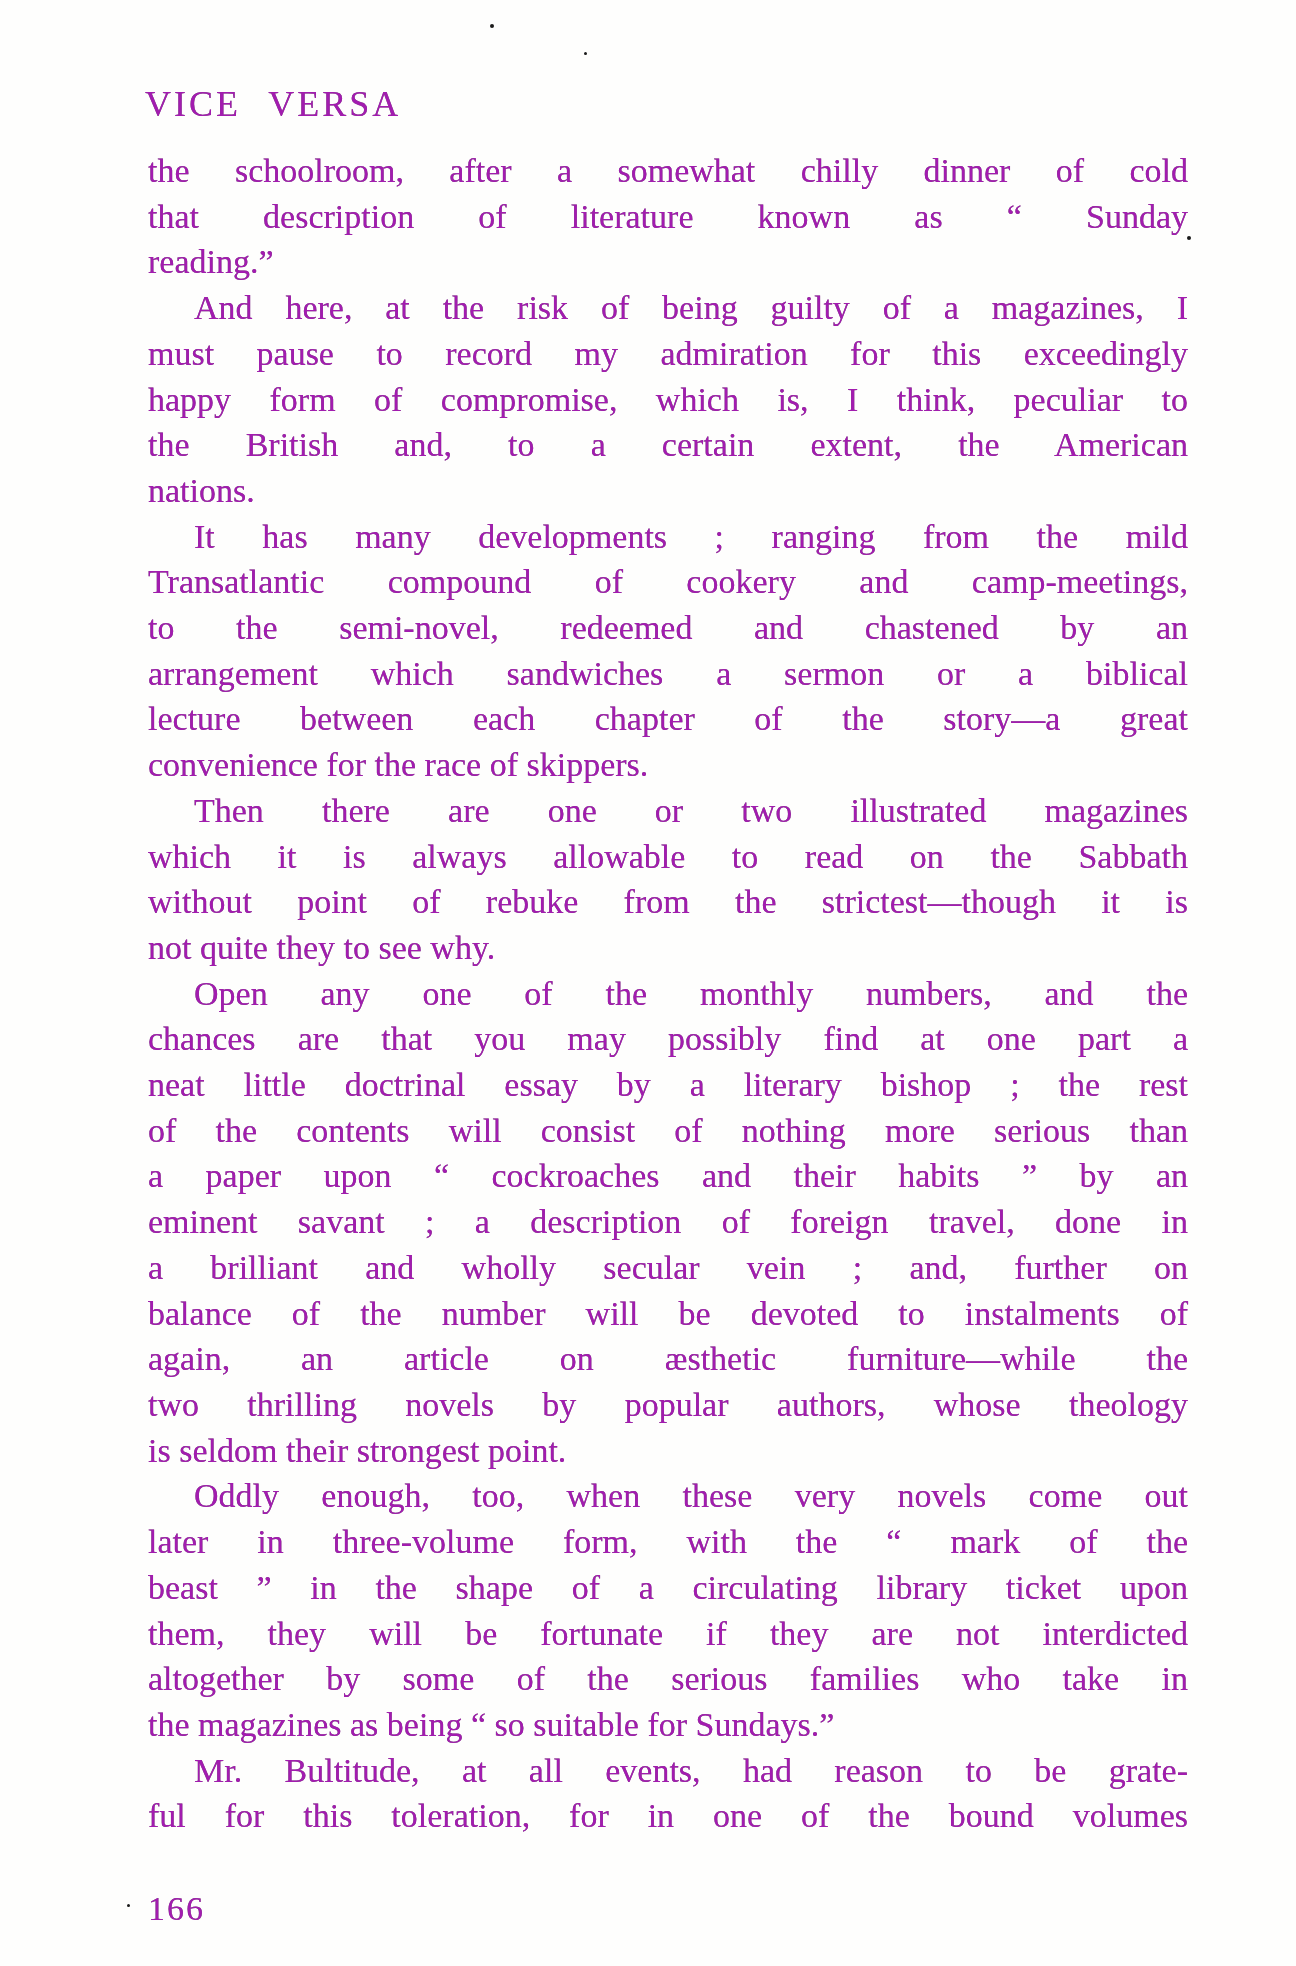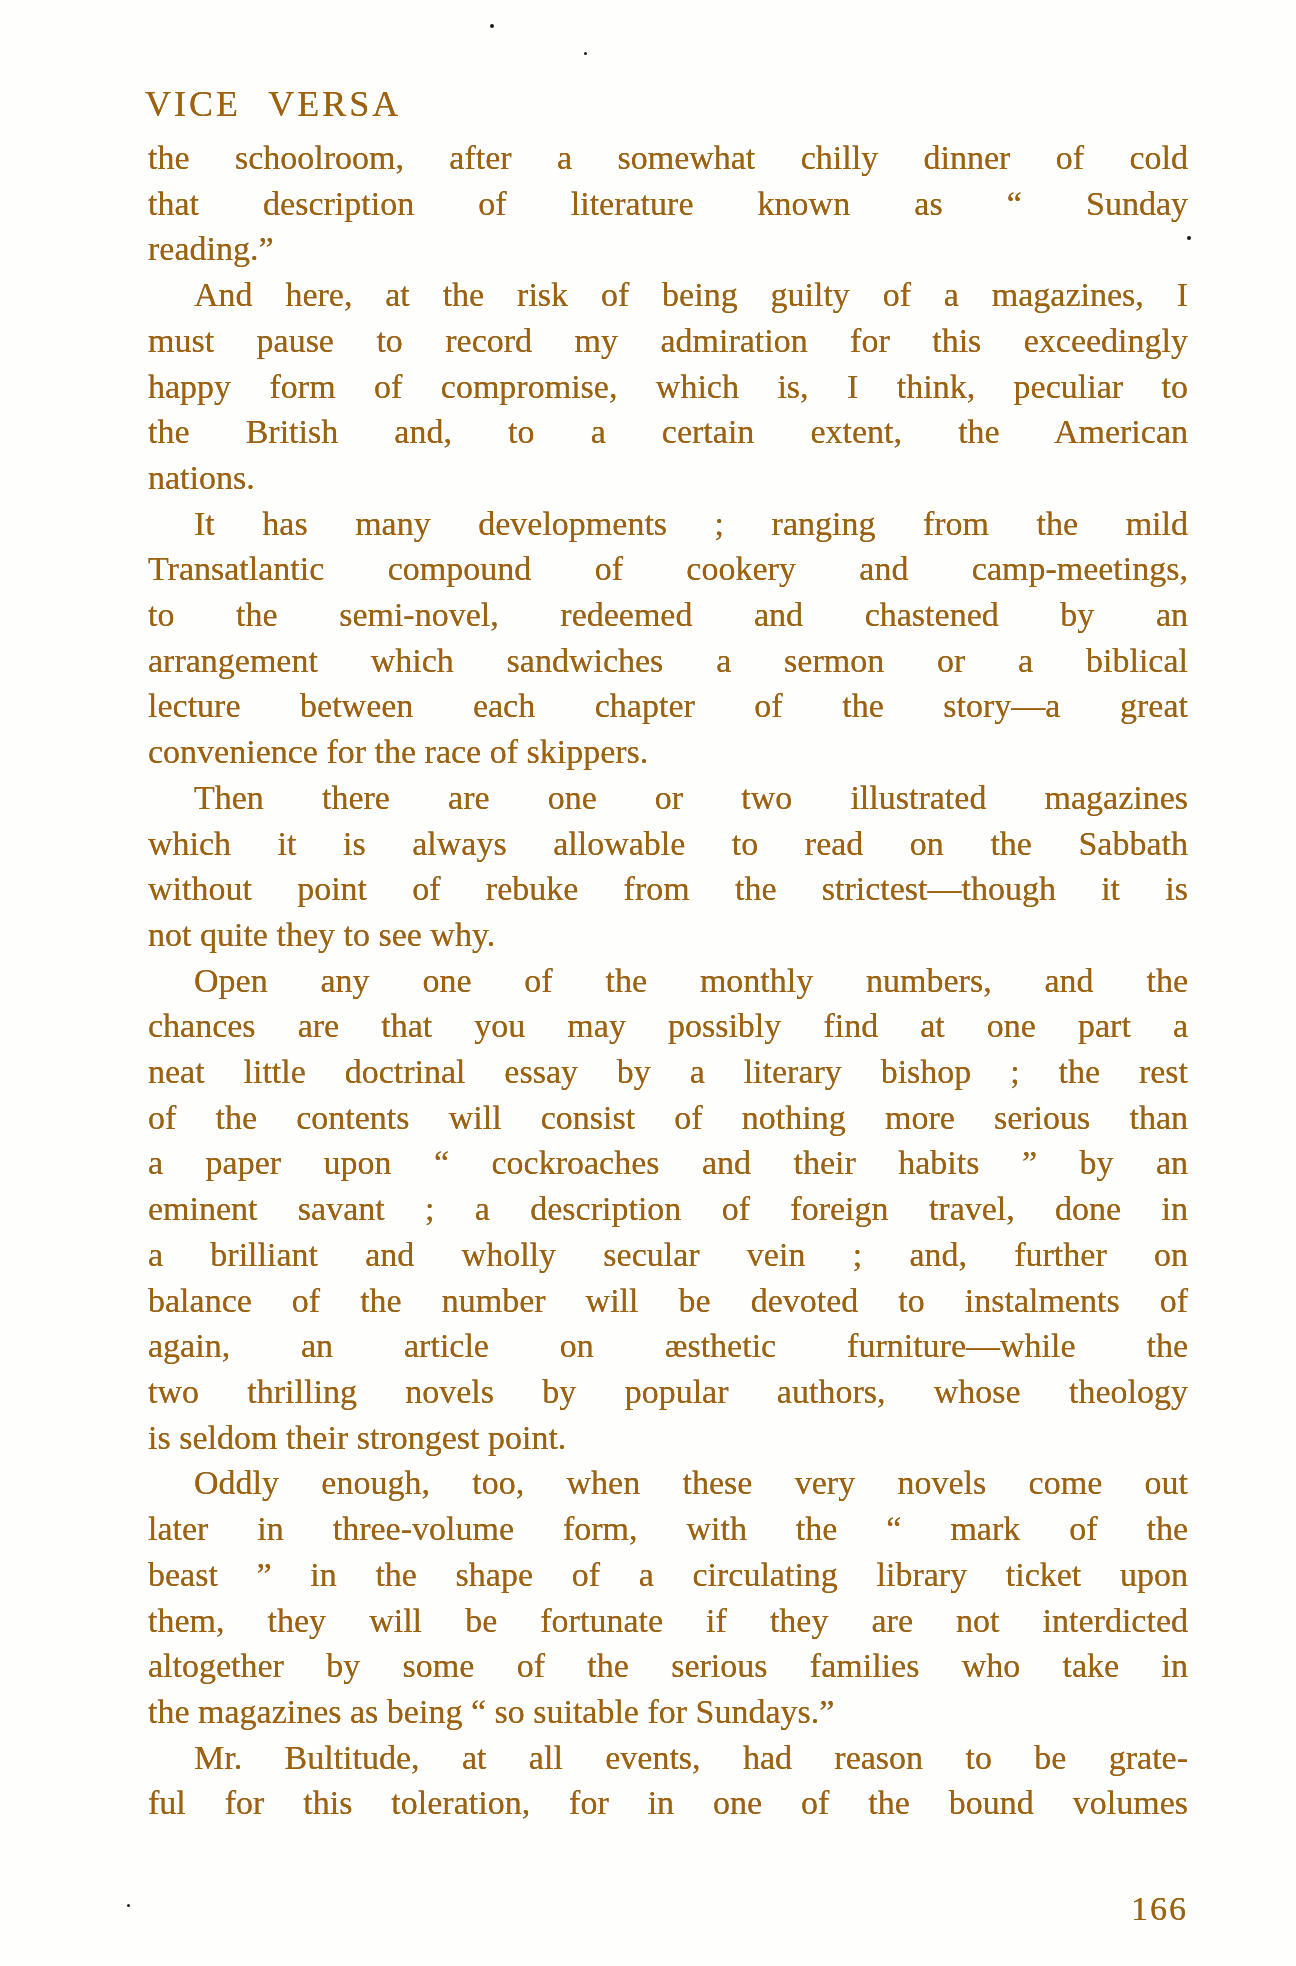--- a/index.html
+++ b/index.html
@@ -3,56 +3,56 @@
 <meta charset="utf-8">
 <style>
   html, body { margin: 0; padding: 0; background: #e8e8e8; }
   .page {
     position: relative;
     width: 1296px;
     height: 1966px;
     background: #fefefdl;
     background-color: #fefefd;
     font-family: "Liberation Serif", "DejaVu Serif", serif;
-    color: #a16207;
+    color: #a21caf;
     overflow: hidden;
     margin: 0 auto;
   }
   .running-header {
     position: absolute;
     left: 145px;
     top: 83px;
     font-size: 36px;
     letter-spacing: 3px;
     word-spacing: 16px;
     white-space: nowrap;
     text-shadow: 0 0 0.5px rgba(0,0,0,0.55);
   }
   .body-text {
     position: absolute;
     left: 148px;
-    top: 135px;
+    top: 148px;
     width: 1040px;
     font-size: 34px;
     line-height: 45.7px;
     text-shadow: 0 0 0.5px rgba(0,0,0,0.55);
   }
   .line {
     text-align: justify;
     text-align-last: justify;
     white-space: normal;
   }
   .line.end { text-align-last: left; }
   .line.indent { text-indent: 46px; }
   .page-number {
     position: absolute;
     left: 148px;
     top: 1890px;
     width: 1040px;
-    text-align: right;
+    text-align: left;
     font-size: 34px;
     letter-spacing: 2px;
     text-shadow: 0 0 0.5px rgba(0,0,0,0.55);
   }
   .speck {
     position: absolute;
     background: #1a1a1a;
     border-radius: 50%;
   }
 </style>

